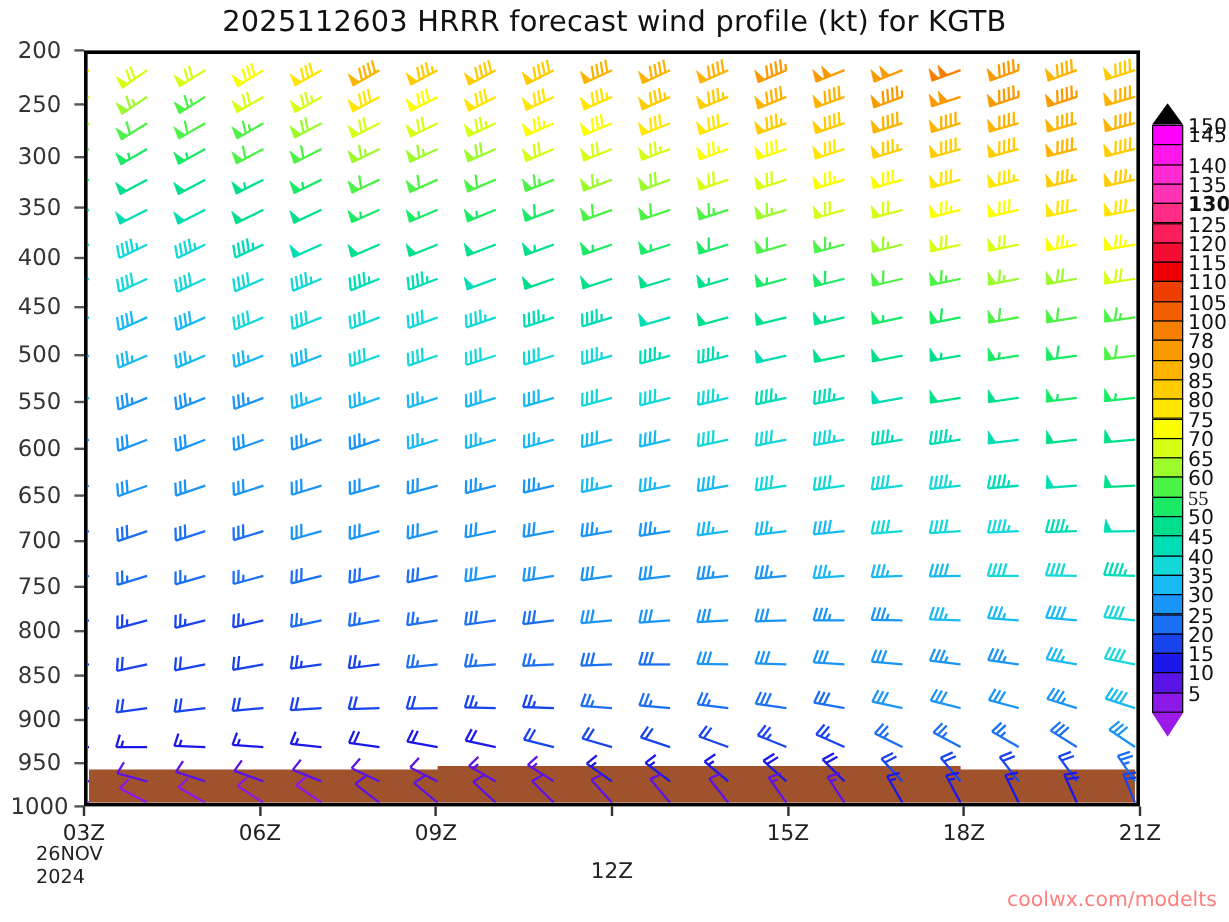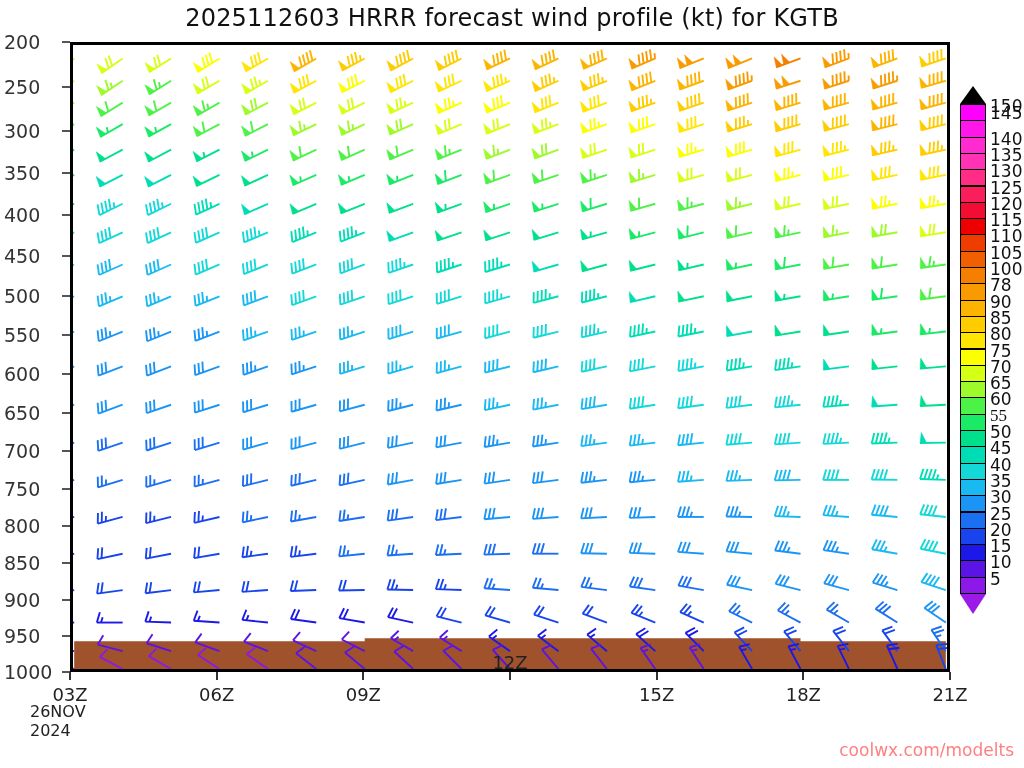--- a/index.html
+++ b/index.html
@@ -24,21 +24,21 @@
     overflow:hidden;
   }
   #barbcanvas{position:absolute;left:0;top:0;width:100%;height:100%;}
 
   
   #terrain{position:absolute;left:0;top:0;width:100%;height:100%;}
 
   
   .ytick-label{
     position:absolute;right:0;font-size:19px;color:#333;
-    text-align:left;white-space:nowrap;transform:translateY(-50%);
+    text-align:center;white-space:nowrap;transform:translateY(-50%);
   }
   #ylabels{position:absolute;left:0;top:0;width:62px;height:768px;}
   .ytick-mark{position:absolute;left:62px;width:8px;height:2px;background:#555;}
   .xtick-mark{position:absolute;width:2px;height:8px;background:#333;}
   .xtick-label{
     position:absolute;font-size:18px;color:#222;
     transform:translateX(-50%);white-space:nowrap;
   }
   #datestamp{
     position:absolute;left:30px;top:702px;font-size:16px;color:#222;
@@ -2550,21 +2550,21 @@
   </div>
 
   <div id="xticks">
       <div class="xtick-mark" style="left: 69px; top: 672px;"></div>
       <div class="xtick-label" style="left: 70px; top: 684px;">03Z</div>
       <div class="xtick-mark" style="left: 215.667px; top: 672px;"></div>
       <div class="xtick-label" style="left: 216.667px; top: 684px;">06Z</div>
       <div class="xtick-mark" style="left: 362.333px; top: 672px;"></div>
       <div class="xtick-label" style="left: 363.333px; top: 684px;">09Z</div>
       <div class="xtick-mark" style="left: 509px; top: 672px;"></div>
-      <div class="xtick-label" style="left: 510px; top: 652px;">12Z</div>
+      <div class="xtick-label" style="left: 510px; top: 716px;">12Z</div>
       <div class="xtick-mark" style="left: 655.667px; top: 672px;"></div>
       <div class="xtick-label" style="left: 656.667px; top: 684px;">15Z</div>
       <div class="xtick-mark" style="left: 802.333px; top: 672px;"></div>
       <div class="xtick-label" style="left: 803.333px; top: 684px;">18Z</div>
       <div class="xtick-mark" style="left: 949px; top: 672px;"></div>
       <div class="xtick-label" style="left: 950px; top: 684px;">21Z</div>
     </div>
 
   <div id="datestamp">26NOV
 2024</div>
@@ -2576,21 +2576,21 @@
       </svg>
       <div class="cb-cell" style="top: 18px; height: 17.3px; background: rgb(255, 0, 255);"></div>
       <div class="cb-label" style="top: 20px;">150</div>
       <div class="cb-cell" style="top: 34.3px; height: 17.3px; background: rgb(255, 22, 232);"></div>
       <div class="cb-label" style="top: 27px;">145</div>
       <div class="cb-cell" style="top: 50.6px; height: 17.3px; background: rgb(255, 43, 208);"></div>
       <div class="cb-label" style="top: 52.6px;">140</div>
       <div class="cb-cell" style="top: 66.9px; height: 17.3px; background: rgb(255, 51, 180);"></div>
       <div class="cb-label" style="top: 68.9px;">135</div>
       <div class="cb-cell" style="top: 83.2px; height: 17.3px; background: rgb(255, 45, 133);"></div>
-      <div class="cb-label" style="top: 85.2px;">130</div>
+      <div class="cb-label" style="top: 85.2px; font-weight: bold;">130</div>
       <div class="cb-cell" style="top: 99.5px; height: 17.3px; background: rgb(250, 31, 92);"></div>
       <div class="cb-label" style="top: 101.5px; text-align: right;">125</div>
       <div class="cb-cell" style="top: 115.8px; height: 17.3px; background: rgb(244, 13, 50);"></div>
       <div class="cb-label" style="top: 117.8px;">120</div>
       <div class="cb-cell" style="top: 132.1px; height: 17.3px; background: rgb(238, 0, 0);"></div>
       <div class="cb-label" style="top: 134.1px;">115</div>
       <div class="cb-cell" style="top: 148.4px; height: 17.3px; background: rgb(239, 61, 0);"></div>
       <div class="cb-label" style="top: 150.4px;">110</div>
       <div class="cb-cell" style="top: 164.7px; height: 17.3px; background: rgb(241, 95, 0);"></div>
       <div class="cb-label" style="top: 166.7px;">105</div>

